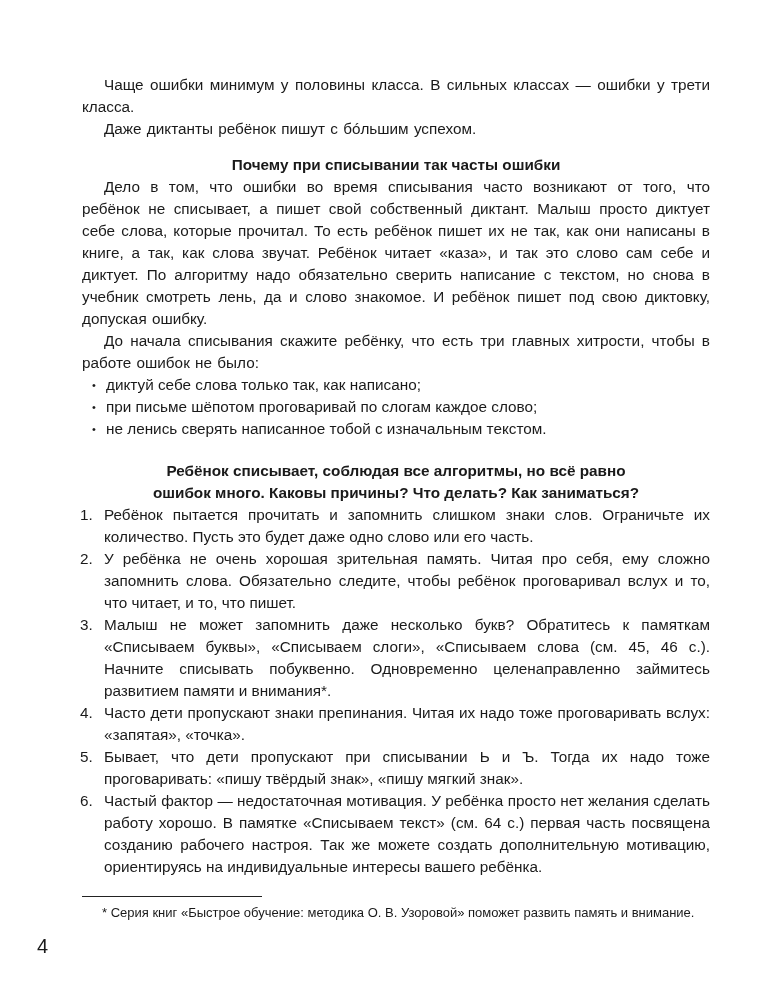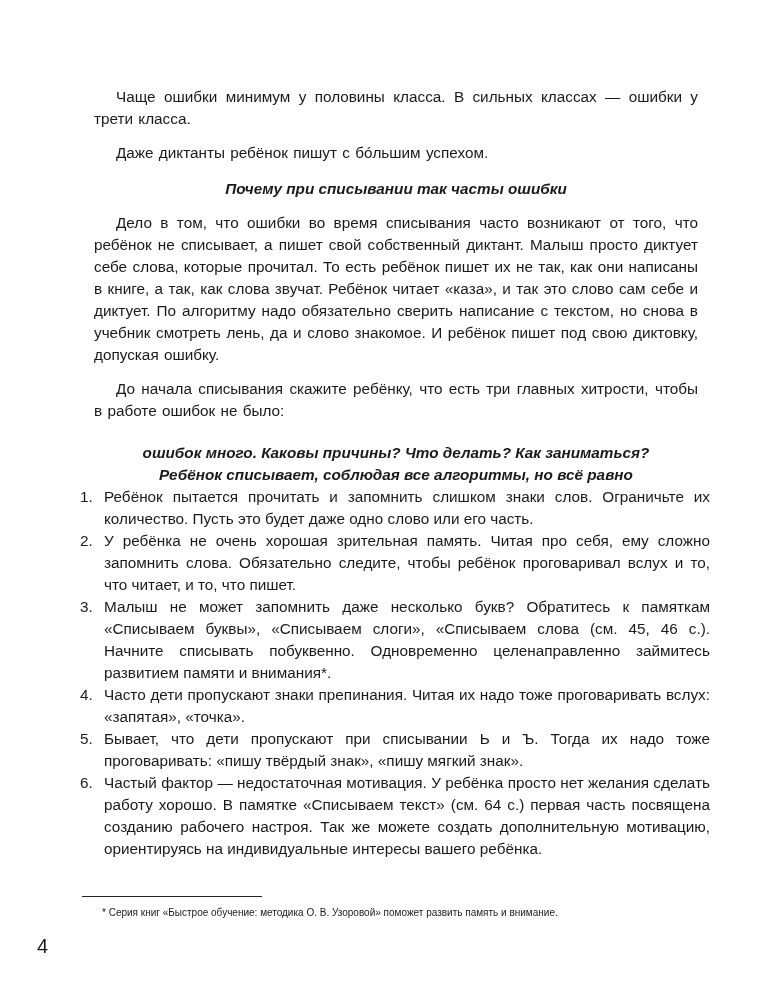--- a/index.html
+++ b/index.html
@@ -1,53 +1,58 @@
 <!DOCTYPE html>
 <html><head>
 <meta charset="utf-8">
 <style>
   html, body { margin: 0; padding: 0; }
   body {
     width: 760px; height: 1001px; background: #ffffff; position: relative; overflow: hidden;
     font-family: "Liberation Sans", "DejaVu Sans", sans-serif; color: #1a1a1a;
   }
   .page { position: absolute; left: 82px; top: 74px; width: 628px; }
-  p { margin: 12px; font-size: 15.3px; line-height: 22px; text-align: justify; word-spacing: 1px; }
+  p { margin: 0; font-size: 15.3px; line-height: 22px; text-align: justify; word-spacing: 1px; }
   p.indent { text-indent: 22px; }
   .heading {
-    font-weight: bold; font-style: italic; text-align: center; font-size: 15.3px; line-height: 22px;
+    font-weight: bold; text-align: center; font-size: 15.3px; line-height: 22px;
     margin: 0;
   }
   .h1 { margin-top: 14px; }
   .h2 { margin-top: 20px; }
   ul.bullets { list-style: none; margin: 0; padding: 0 0 0 10px; }
   ul.bullets li { font-size: 15.3px; line-height: 22px; position: relative; padding-left: 14px; }
   ul.bullets li::before { content: "\2022"; position: absolute; left: 0; top: 0; font-size: 11px; }
   ol.numbered { list-style: none; margin: 0; padding: 0; }
   ol.numbered li { position: relative; padding-left: 22px; font-size: 15.3px; line-height: 22px; text-align: justify; }
   ol.numbered .num { position: absolute; left: -2px; top: 0; }
   .fn-rule { position: absolute; left: 82px; top: 896px; width: 180px; height: 0; border-top: 1.5px solid #222; }
-  .footnote { position: absolute; left: 82px; top: 903px; width: 628px; font-size: 10px; line-height: 19px; text-align: justify; }
+  .footnote { position: absolute; left: 82px; top: 903px; width: 628px; font-size: 13px; line-height: 19px; text-align: justify; }
   .footnote .fn-text { text-indent: 20px; display: block; }
   .page-num { position: absolute; left: 37px; top: 935px; font-size: 20px; }
 </style>
 </head>
 <body>
 
 <div class="page">
   <p class="indent">Чаще ошибки минимум у половины класса. В сильных классах — ошибки у трети класса.</p>
   <p class="indent">Даже диктанты ребёнок пишут с бóльшим успехом.</p>
 
   <div class="heading h1">Почему при списывании так часты ошибки</div>
   <p class="indent">Дело в том, что ошибки во время списывания часто возникают от того, что ребёнок не списывает, а пишет свой собственный диктант. Малыш просто диктует себе слова, которые прочитал. То есть ребёнок пишет их не так, как они написаны в книге, а так, как слова звучат. Ребёнок читает «каза», и так это слово сам себе и диктует. По алгоритму надо обязательно сверить написание с текстом, но снова в учебник смотреть лень, да и слово знакомое. И ребёнок пишет под свою диктовку, допуская ошибку.</p>
   <p class="indent">До начала списывания скажите ребёнку, что есть три главных хитрости, чтобы в работе ошибок не было:</p>
+  <ul class="bullets">
+    <li>диктуй себе слова только так, как написано;</li>
+    <li>при письме шёпотом проговаривай по слогам каждое слово;</li>
+    <li>не ленись сверять написанное тобой с изначальным текстом.</li>
+  </ul>
 
   <div class="heading h2">
+    <div>Ребёнок списывает, соблюдая все алгоритмы, но всё равно</div>
     <div>ошибок много. Каковы причины? Что делать? Как заниматься?</div>
-    <div>Ребёнок списывает, соблюдая все алгоритмы, но всё равно</div>
   </div>
   <ol class="numbered">
     <li><span class="num">1.</span><span>Ребёнок пытается прочитать и запомнить слишком знаки слов. Ограничьте их количество. Пусть это будет даже одно слово или его часть.</span></li>
     <li><span class="num">2.</span><span>У ребёнка не очень хорошая зрительная память. Читая про себя, ему сложно запомнить слова. Обязательно следите, чтобы ребёнок проговаривал вслух и то, что читает, и то, что пишет.</span></li>
     <li><span class="num">3.</span><span>Малыш не может запомнить даже несколько букв? Обратитесь к памяткам «Списываем буквы», «Списываем слоги», «Списываем слова (см. 45, 46 с.). Начните списывать побуквенно. Одновременно целенаправленно займитесь развитием памяти и внимания*.</span></li>
     <li><span class="num">4.</span><span>Часто дети пропускают знаки препинания. Читая их надо тоже проговаривать вслух: «запятая», «точка».</span></li>
     <li><span class="num">5.</span><span>Бывает, что дети пропускают при списывании Ь и Ъ. Тогда их надо тоже проговаривать: «пишу твёрдый знак», «пишу мягкий знак».</span></li>
     <li><span class="num">6.</span><span>Частый фактор — недостаточная мотивация. У ребёнка просто нет желания сделать работу хорошо. В памятке «Списываем текст» (см. 64 с.) первая часть посвящена созданию рабочего настроя. Так же можете создать дополнительную мотивацию, ориентируясь на индивидуальные интересы вашего ребёнка.</span></li>
   </ol>
 </div>

